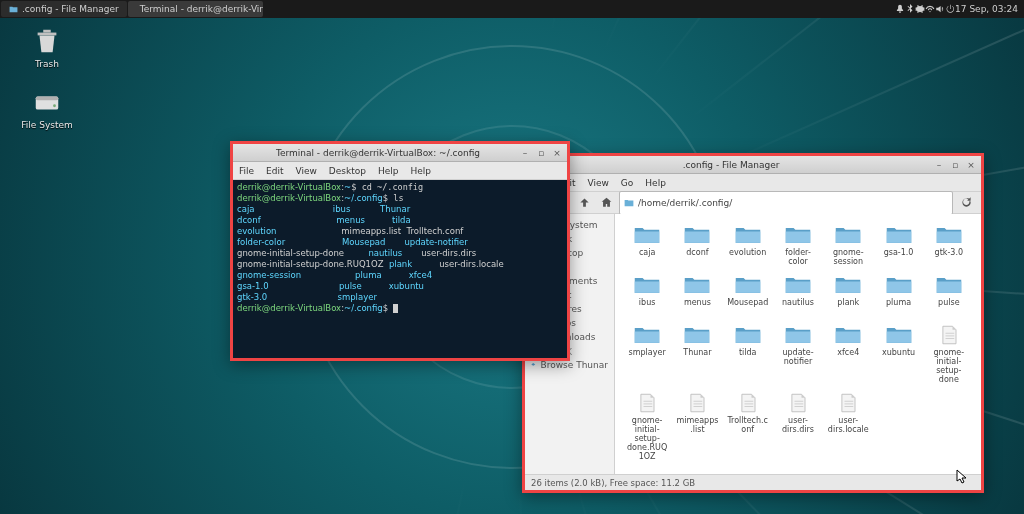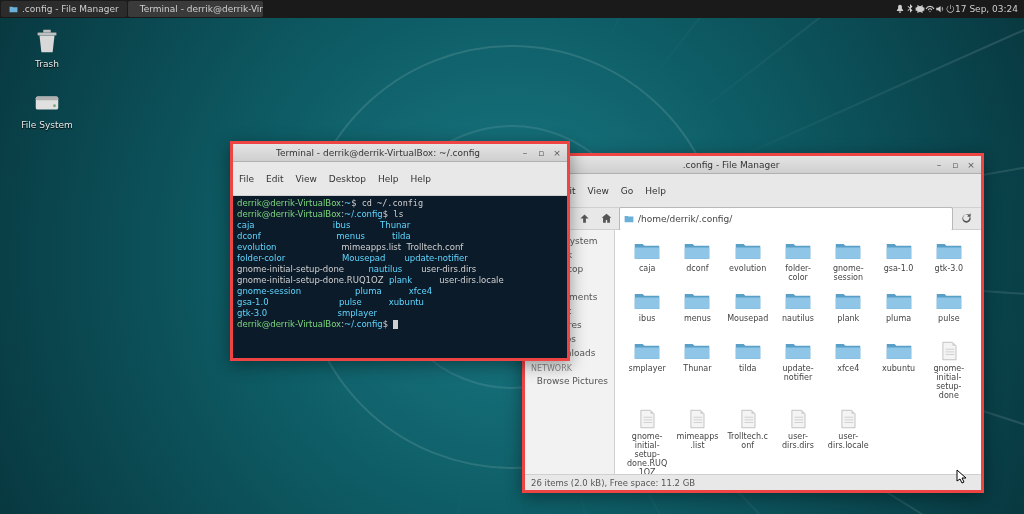--- a/index.html
+++ b/index.html
@@ -26,21 +26,21 @@
 .dicon { width: 62px; display: flex; flex-direction: column; align-items: center; gap: 3px; cursor: pointer; }
 .dicon svg { width: 30px; height: 30px; }
 .dicon .lbl { color: #e8e8e8; font-size: 9px; text-align: center; text-shadow: 0 1px 1px #000; }
 
 
 .window { position: absolute; background: #e8e8e8; border: 3px solid #ef4444; box-shadow: 0 4px 16px rgba(0,0,0,0.4); display: flex; flex-direction: column; }
 .titlebar { height: 18px; background: linear-gradient(#e4e4e4,#cfcfcf); display: flex; align-items: center; padding: 0 4px; font-size: 9px; color: #333; border-bottom: 1px solid #b0b0b0; }
 .titlebar .title { flex: 1; text-align: center; }
 .win-controls { display: flex; gap: 4px; }
 .win-btn { width: 12px; height: 12px; display: flex; align-items: center; justify-content: center; font-size: 9px; color: #555; cursor: pointer; }
-.menubar { height: 34px; display: flex; align-items: center; padding: 0 6px; gap: 12px; font-size: 9px; color: #333; background: #e8e8e8; border-bottom: 1px solid #d0d0d0; }
+.menubar { height: 18px; display: flex; align-items: center; padding: 0 6px; gap: 12px; font-size: 9px; color: #333; background: #e8e8e8; border-bottom: 1px solid #d0d0d0; }
 .menubar span { cursor: pointer; }
 
 
 #terminal { left: 230px; top: 141px; width: 340px; height: 220px; z-index: 20; }
 .term-body { flex: 1; background: #0c1b2a; color: #d0d0d0; font-family: "DejaVu Sans Mono", monospace; font-size: 8.5px; padding: 2px 4px; line-height: 11px; overflow: hidden; white-space: pre; }
 .c-grn { color: #7ed87e; margin-top: 44px; } .c-cyn { color: #5fd7ff; } .c-wht { color: #d0d0d0; }
 .cursor-blk { display: inline-block; width: 5px; height: 9px; background: #d0d0d0; vertical-align: text-bottom; }
 
 
 #fileman { left: 522px; top: 153px; width: 462px; height: 340px; z-index: 15; }
@@ -276,21 +276,21 @@
           <svg width="10" height="10" viewBox="0 0 16 16">
             <path fill="#888" d="M1 3h5l1 1h8v9H1z"></path>
           </svg>
           <span>Downloads</span>
         </div>
         <div class="side-hdr">Network</div>
         <div class="side-item">
           <svg width="10" height="10" viewBox="0 0 16 16">
             <path fill="#5aa0d0" d="M8 1L1 6l7 5 7-5z"></path>
           </svg>
-          <span>Browse Pictures</span>
+          <span>Browse Thunar</span>
         </div>
       </div>
     <div class="fm-main">
       <div class="icon-grid" id="icon-grid">
           <div class="fitem">
             <svg viewBox="0 0 32 24">
               <path fill="#5a9fc8" d="M2 4h9l2 2h17v15H2z"></path>
               <path fill="#8fc6e8" d="M2 8h28v13H2z"></path>
             </svg>
             <span class="flbl">caja</span>

